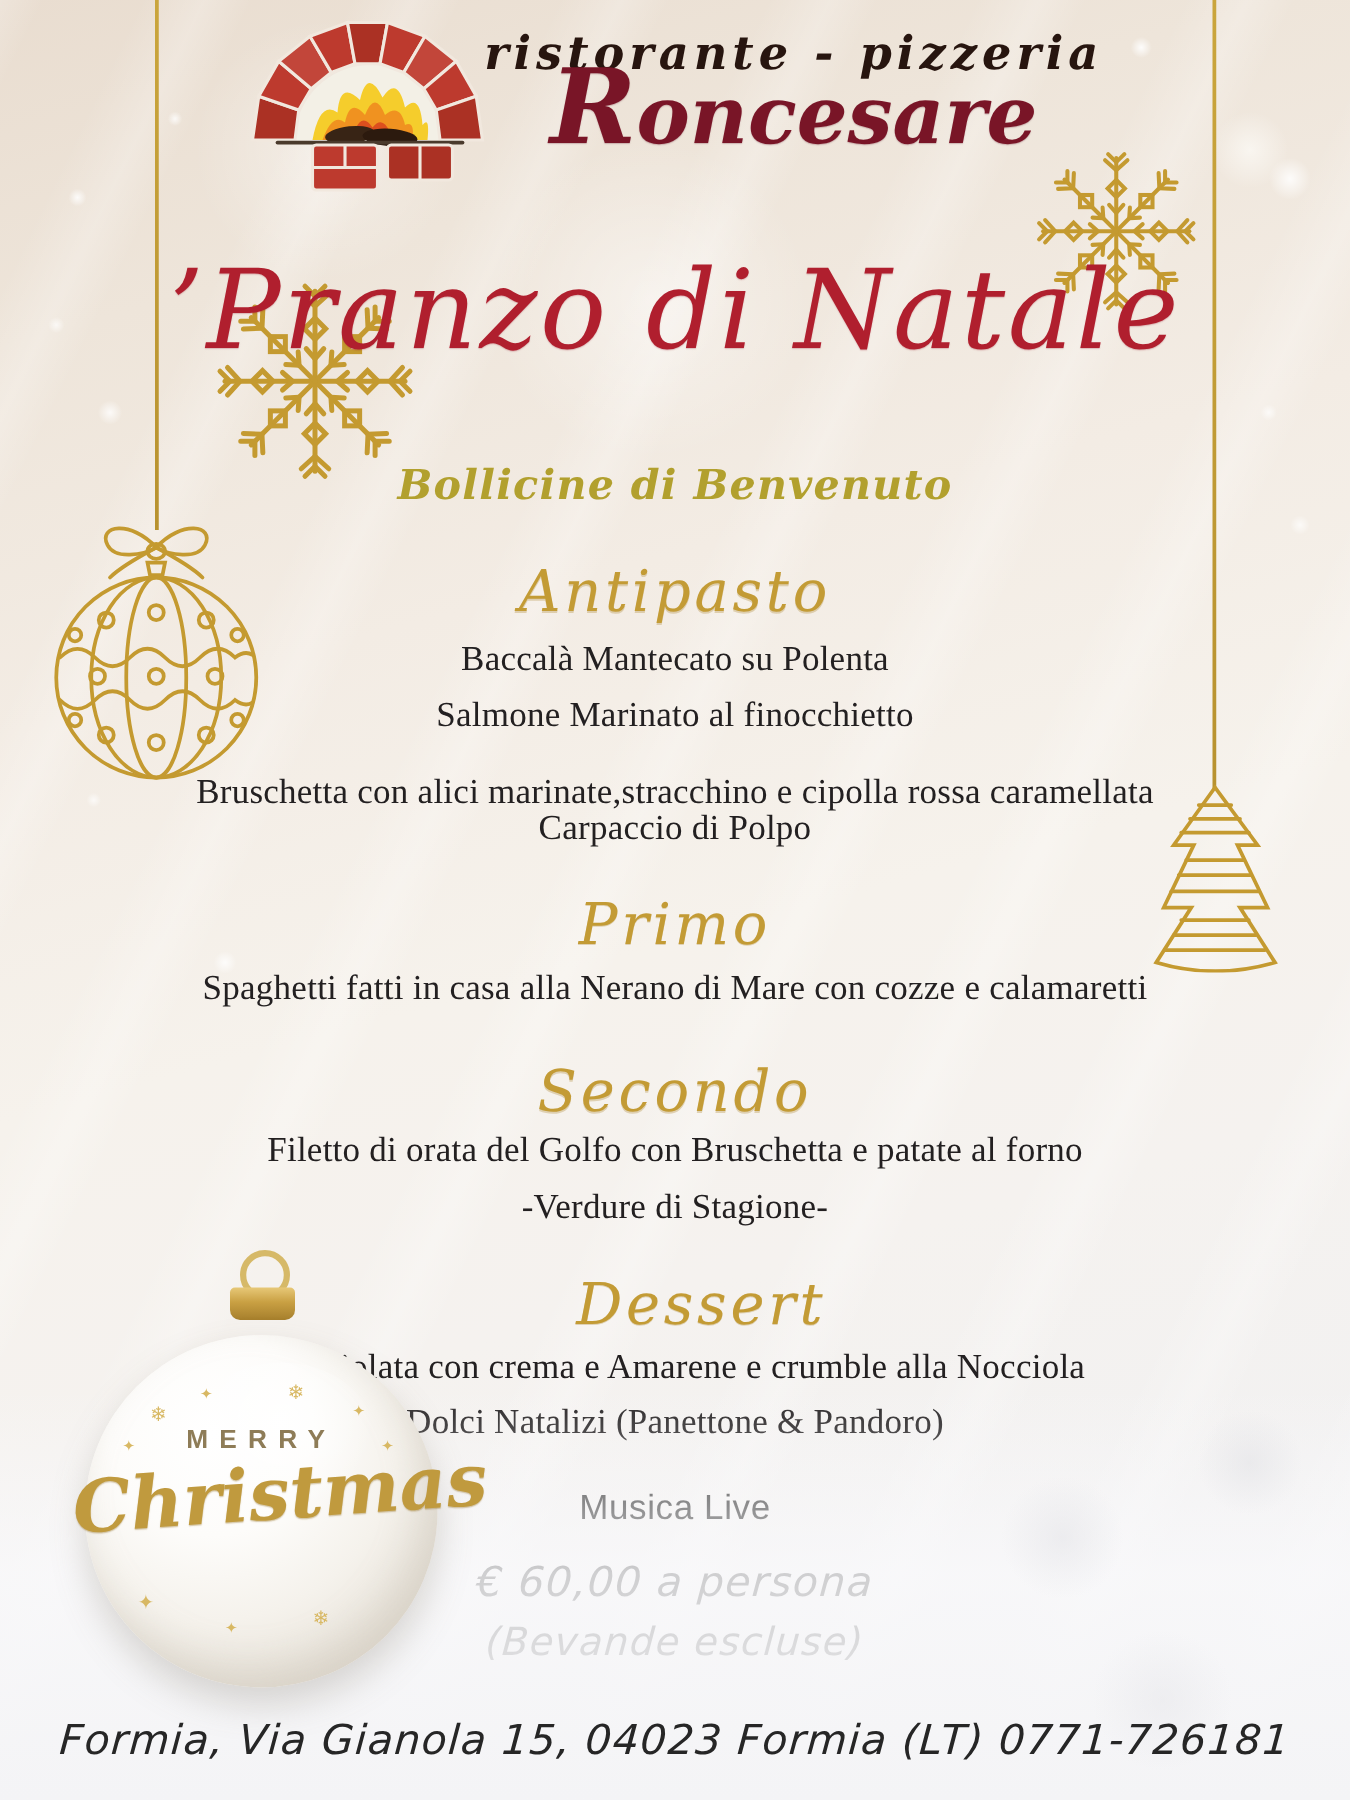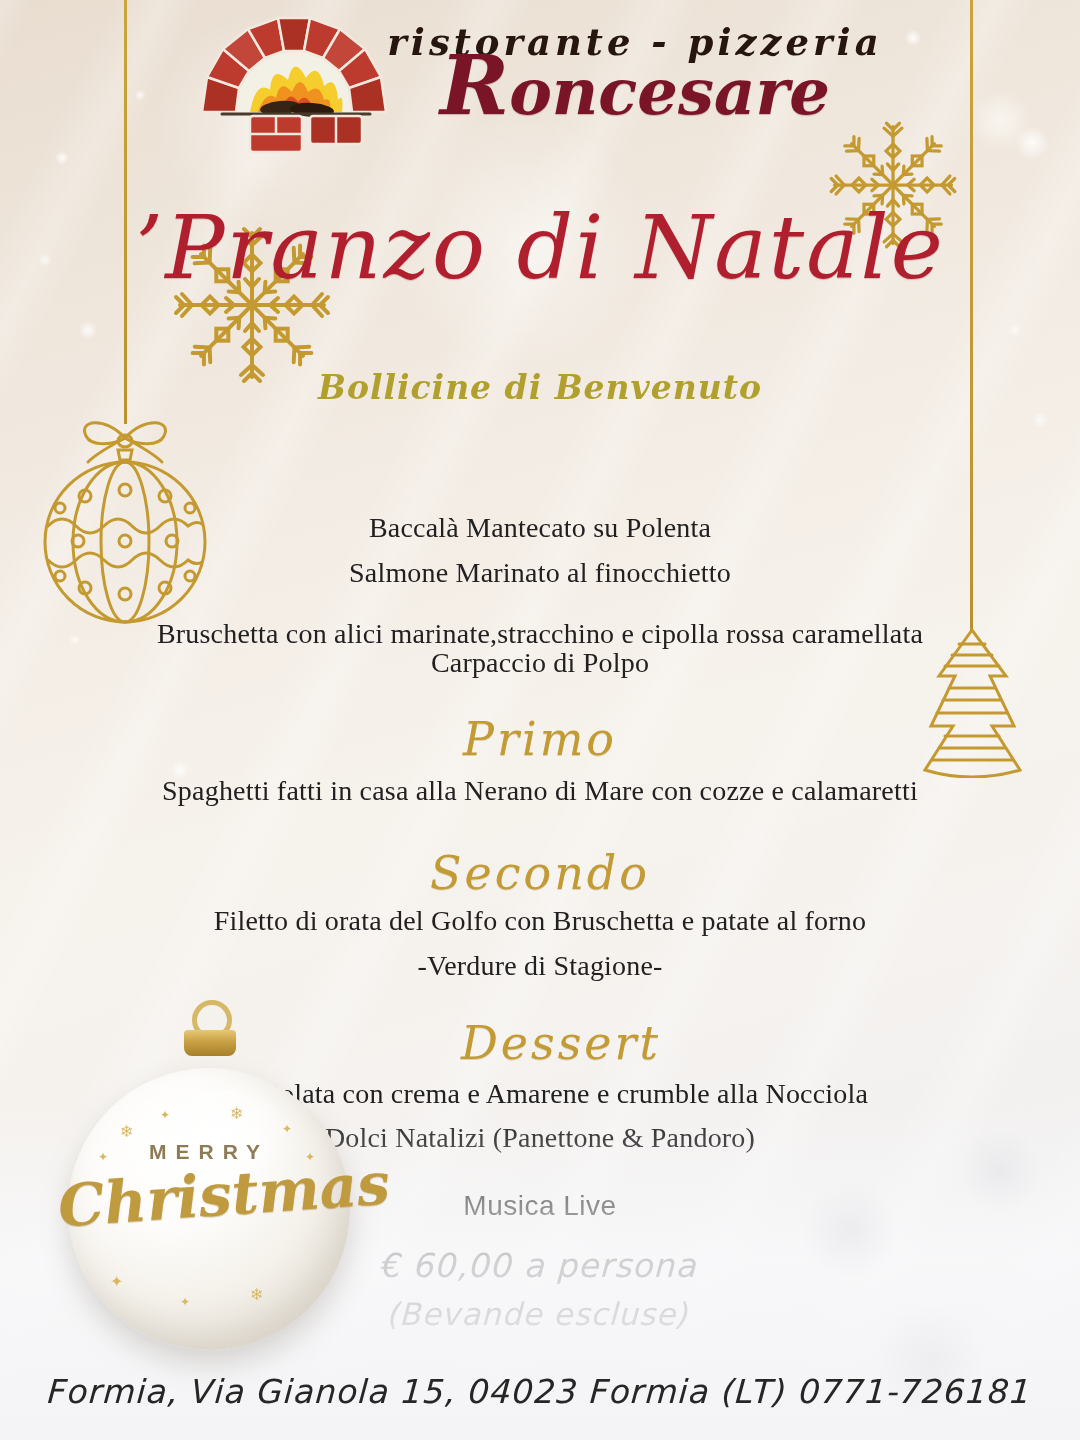--- a/index.html
+++ b/index.html
@@ -258,20 +258,21 @@
     </g>
   </svg>
 
   <div class="abs tagline">ristorante - pizzeria</div>
   <div class="abs brand">Roncesare</div>
 
   <div class="abs center-line menu-title">’Pranzo di Natale</div>
 
   <div class="abs center-line welcome">Bollicine di Benvenuto</div>
 
+  <div class="abs center-line section-h sh-antipasto">Antipasto</div>
   <div class="abs center-line dish d2">Salmone Marinato al finocchietto</div>
   <div class="abs center-line dish d1">Baccalà Mantecato su Polenta</div>
   <div class="abs center-line dish d3">Bruschetta con alici marinate,stracchino e cipolla rossa caramellata</div>
   <div class="abs center-line dish d4">Carpaccio di Polpo</div>
 
   <div class="abs center-line section-h sh-primo">Primo</div>
   <div class="abs center-line dish d5">Spaghetti fatti in casa alla Nerano di Mare con cozze e calamaretti</div>
 
   <div class="abs center-line section-h sh-secondo">Secondo</div>
   <div class="abs center-line dish d6">Filetto di orata del Golfo con Bruschetta e patate al forno</div>

